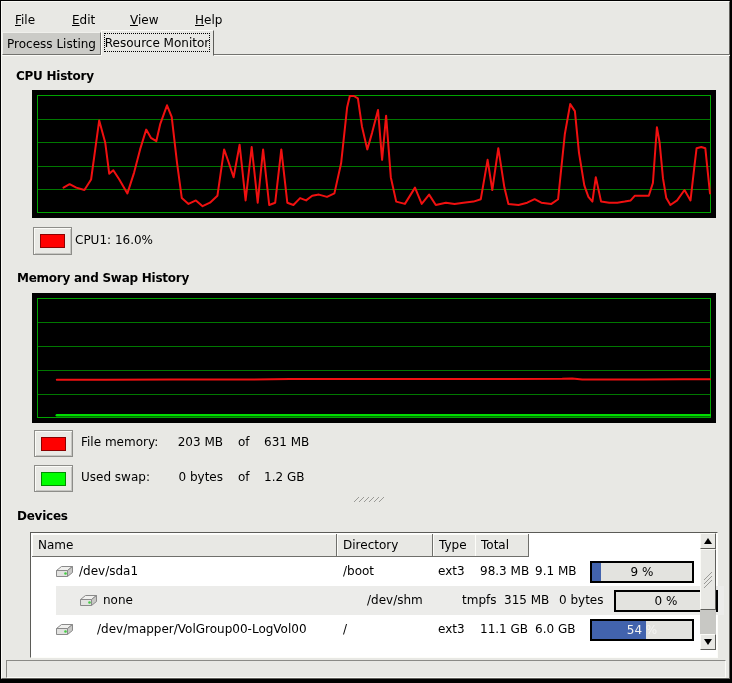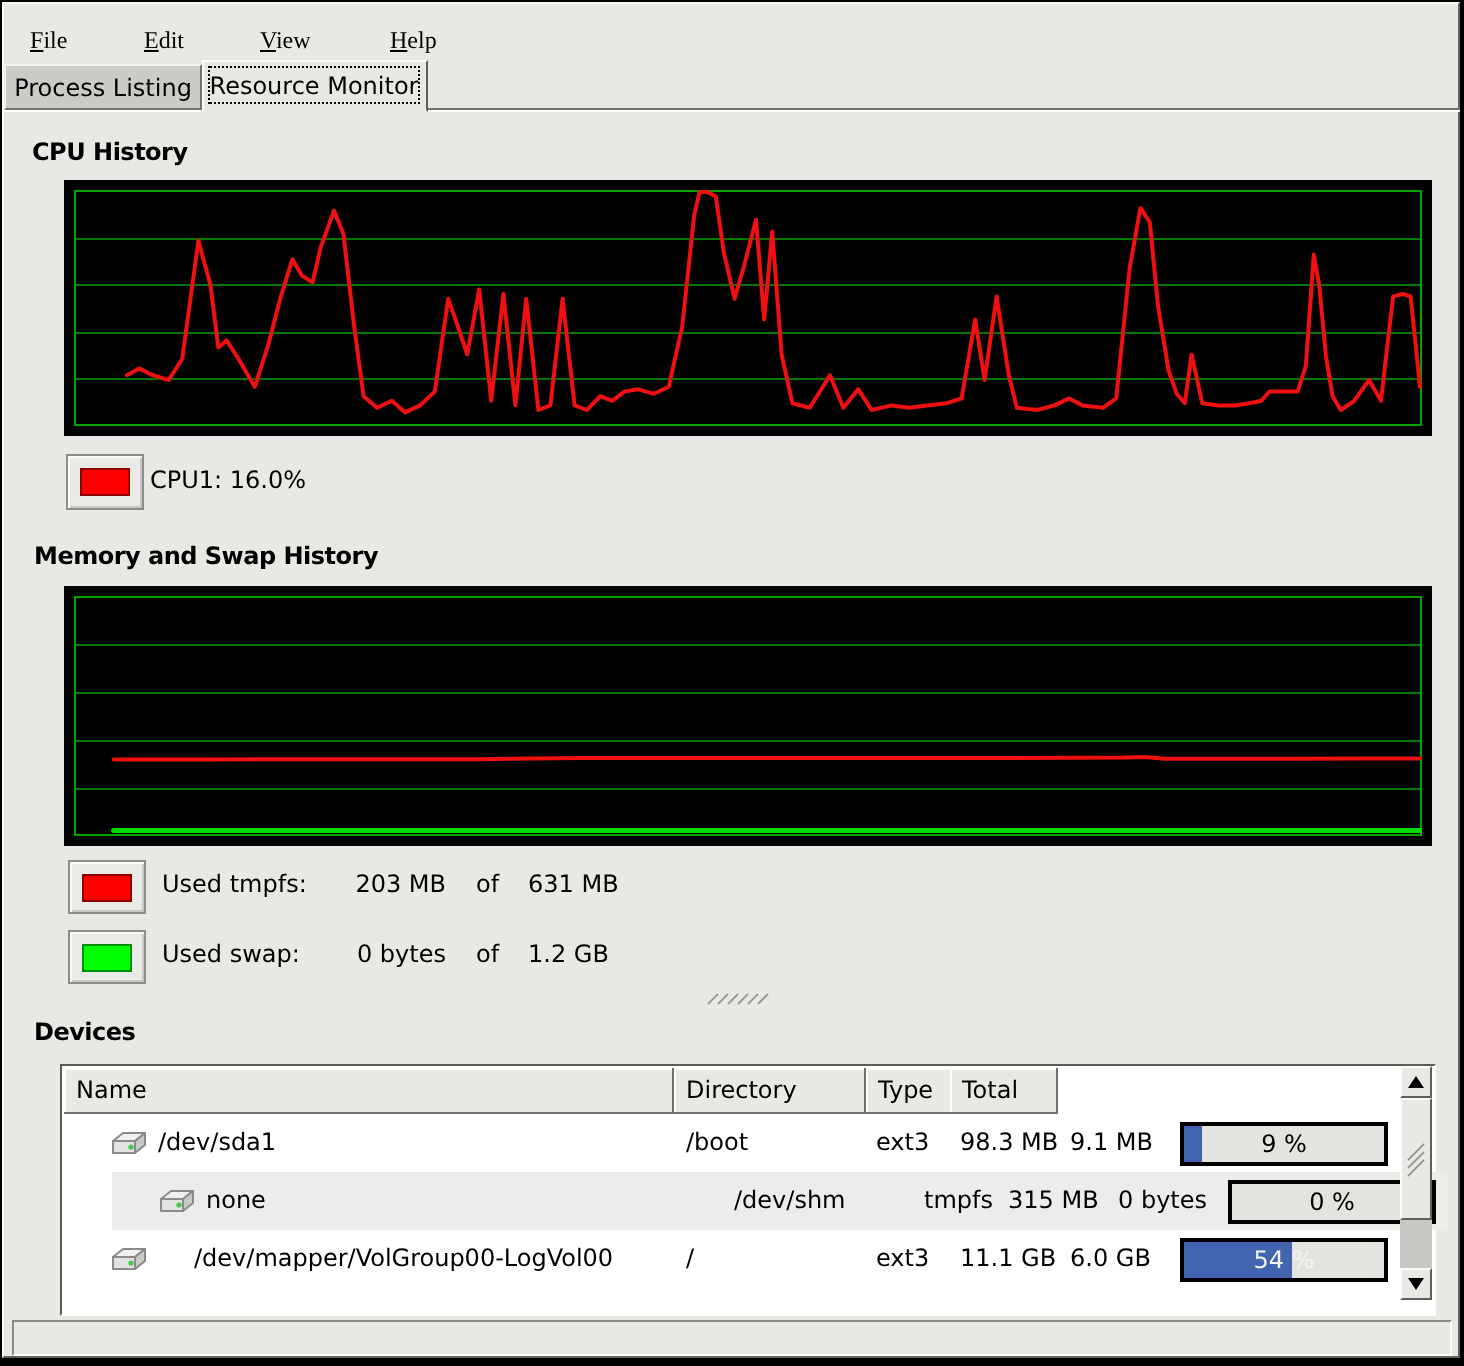--- a/index.html
+++ b/index.html
@@ -69,21 +69,21 @@
 
   #statusbar{left:6px;top:660px;width:718px;height:16px;background:#e8e8e4;
       border:1px solid;border-color:#8a8a86 #fbfbf7 #fbfbf7 #8a8a86;}
 </style>
 </head>
 <body>
 
 <div id="screen">
   <div id="window" class="abs"></div>
 
-  <div class="abs" id="menubar" style="left:2px;top:2px;width:728px;height:28px;font-family:Liberation Serif, serif;">
+  <div class="abs" id="menubar" style="left:2px;top:2px;width:728px;height:28px;">
     <span class="menu-item" style="left:13px;">File</span>
     <span class="menu-item" style="left:70px;">Edit</span>
     <span class="menu-item" style="left:128px;">View</span>
     <span class="menu-item" style="left:193px;">Help</span>
   </div>
 
   <div class="abs" id="strip-shadow"></div>
   <div class="abs" id="strip-light"></div>
   <div class="abs tab" id="tab-inactive">
     <span style="white-space:pre;">Process Listing</span>
@@ -117,21 +117,21 @@
         <line x1="1" y1="96.5" x2="673" y2="96.5" stroke="#007800" stroke-width="1"></line>
         <rect x="0.5" y="0.5" width="673" height="119" fill="none" stroke="#00a400" stroke-width="1"></rect>
         <polyline points="19.8,81.7 68.2,81.7 135.4,81.6 202.6,81.6 253.0,81.0 337.0,81.0 417.6,81.0 471.4,81.0 525.2,80.8 535.2,80.5 545.3,81.4 605.8,81.4 646.1,81.2 673.0,81.2" fill="none" stroke="#f01010" stroke-width="2" stroke-linejoin="round" stroke-linecap="round"></polyline>
         <polyline points="19.8,117.2 673.0,117.2" fill="none" stroke="#00dc00" stroke-width="2.5" stroke-linejoin="round" stroke-linecap="round"></polyline>
       </svg>
   </div>
 
   <div class="abs swatch" style="left:34px;top:430px;width:37px;height:25px;">
     <div class="color" id="mem-swatch-color" style="background: rgb(255, 0, 0);"></div>
   </div>
-  <div class="abs legend-text" style="left:81px;top:429px;">Used tmpfs:</div>
+  <div class="abs legend-text" style="left:81px;top:429px;">File memory:</div>
   <div class="abs legend-val" style="left:160px;top:429px;width:63px;">203 MB</div>
   <div class="abs legend-text" style="left:238px;top:429px;">of</div>
   <div class="abs legend-text" style="left:264px;top:429px;">631 MB</div>
 
   <div class="abs swatch" style="left:34px;top:465px;width:37px;height:25px;">
     <div class="color" id="swap-swatch-color" style="background: rgb(0, 255, 0);"></div>
   </div>
   <div class="abs legend-text" style="left:81px;top:464px;">Used swap:</div>
   <div class="abs legend-val" style="left:160px;top:464px;width:63px;">0 bytes</div>
   <div class="abs legend-text" style="left:238px;top:464px;">of</div>

